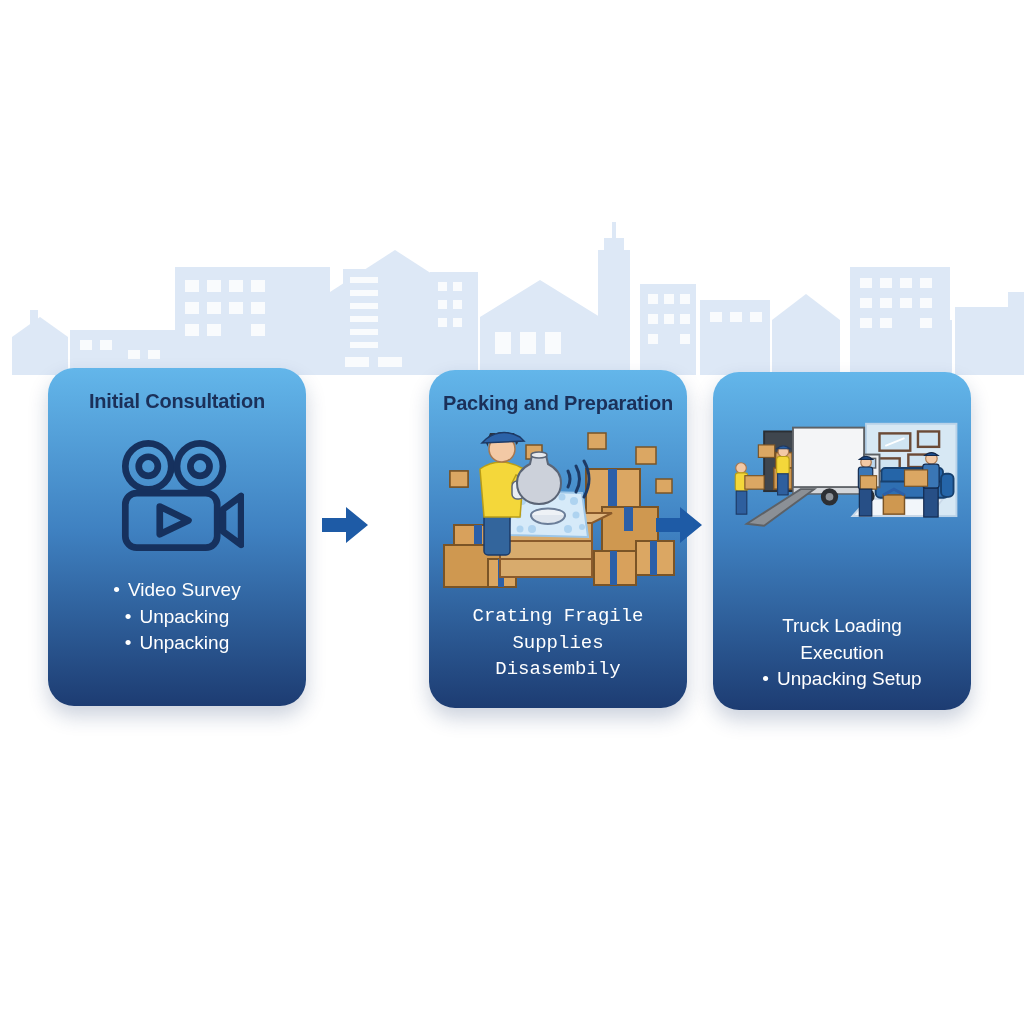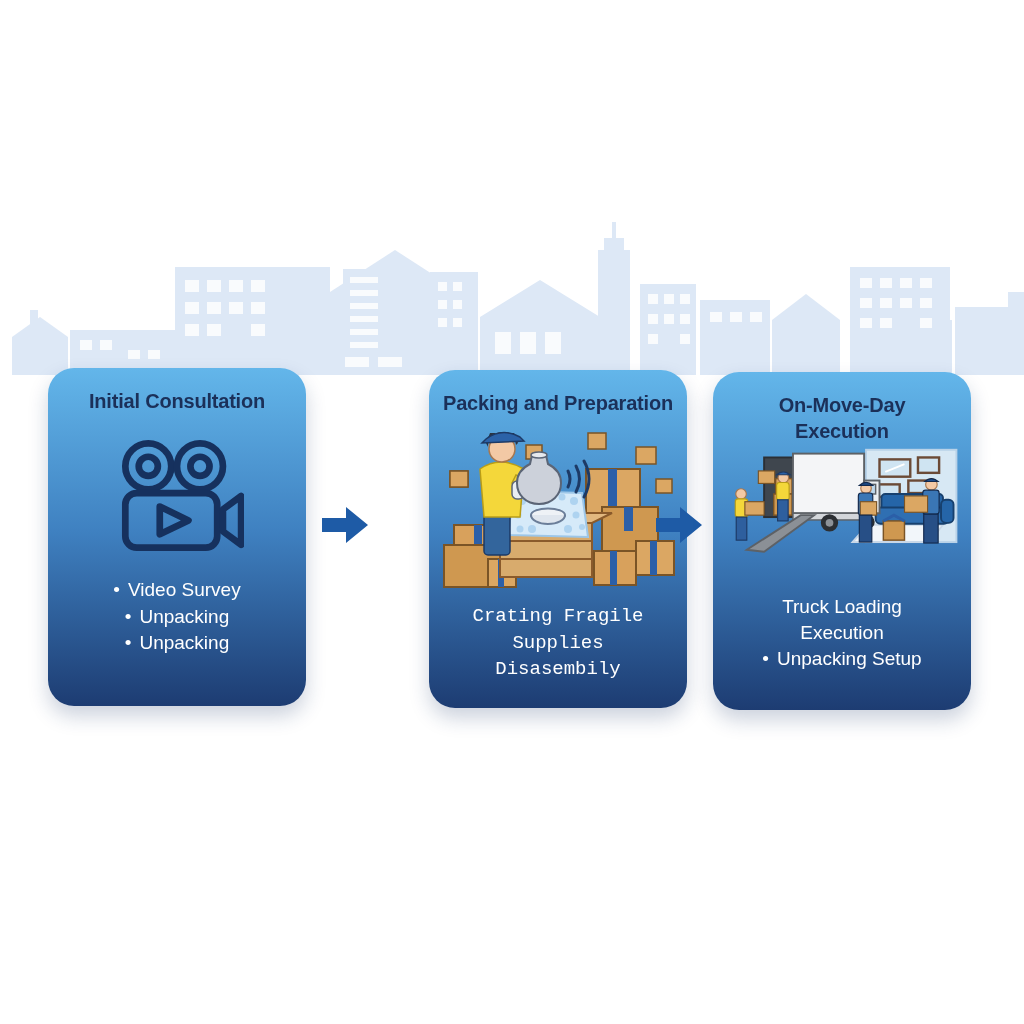--- a/index.html
+++ b/index.html
@@ -16,21 +16,21 @@
            color:var(--title_text,#1b3059);text-align:center;letter-spacing:-.2px;}
   .card h2.narrow{max-width:172px;}
   .illus{flex:1;display:flex;align-items:center;justify-content:center;width:100%;}
   .items{list-style:none;margin:0;padding:0;font-size:19px;line-height:1.38;text-align:center;}
   .items.left-block{text-align:center;}
   .items li{white-space:nowrap;}
   .bullet{margin-right:8px;}
   .bullet:empty{display:none;}
   .mb-card1{margin-bottom:50px;}
   .mb-card2{margin-bottom:26px;font-family:Liberation Mono, monospace;}
-  .mb-card3{margin-bottom:42px;}
+  .mb-card3{margin-bottom:18px;}
   .arrow{position:absolute;top:506px;width:46px;height:38px;}
   .arrow-1{left:322px;}
   .arrow-2{left:656px;}
 </style>
 </head>
 <body>
 
 <div class="canvas">
 
   <svg class="skyline" viewBox="0 0 1024 153" xmlns="http://www.w3.org/2000/svg">
@@ -230,21 +230,20 @@
       <li><span>Supplies</span></li>
       <li><span>Disasembily</span></li>
     </ul>
   </section>
 
   <svg class="arrow arrow-2" viewBox="0 0 46 38">
     <polygon points="0,12 24,12 24,1 46,19 24,37 24,26 0,26" fill="#1e5ba6"></polygon>
   </svg>
 
   <section class="card card-3">
-    <h2 class="narrow">On-Move-Day Execution</h2>
     <div class="illus">
       <svg width="244" height="150" viewBox="0 0 250 156">
 
         <rect x="150" y="6" width="94" height="96" fill="#d7e8f4" stroke="#b9d2e8" stroke-width="2"></rect>
         <g fill="#cfe4f2" stroke="#6b4a36" stroke-width="2.5">
           <rect x="164" y="16" width="32" height="18"></rect>
           <rect x="204" y="14" width="22" height="16"></rect>
           <rect x="161" y="42" width="24" height="13"></rect>
           <rect x="194" y="38" width="22" height="13"></rect>
         </g>

